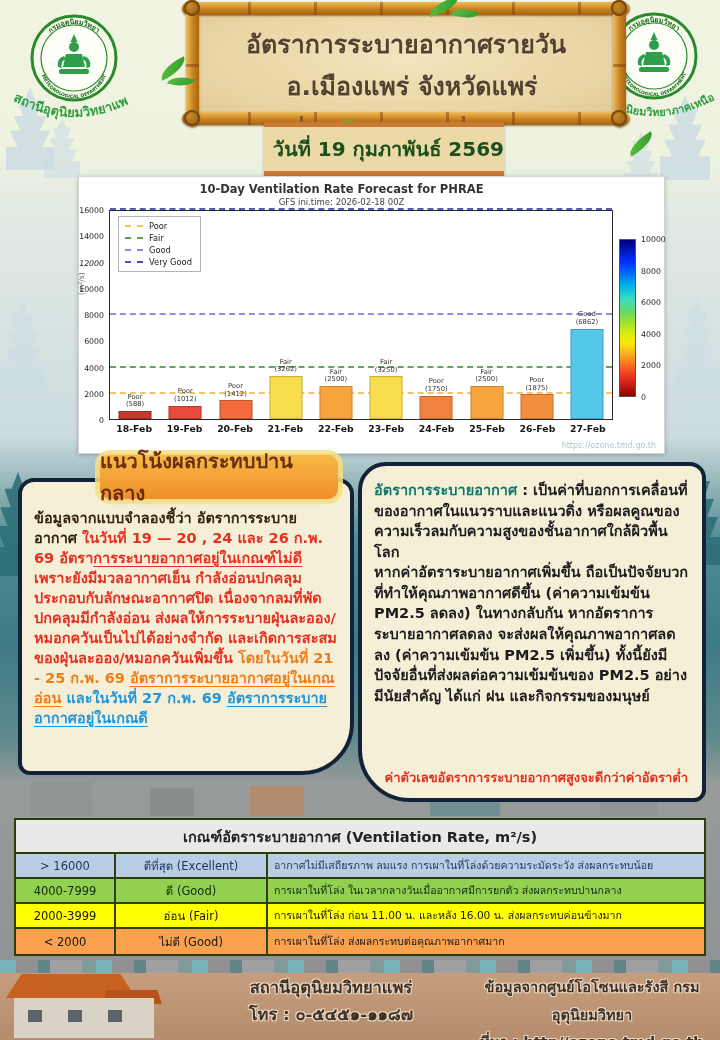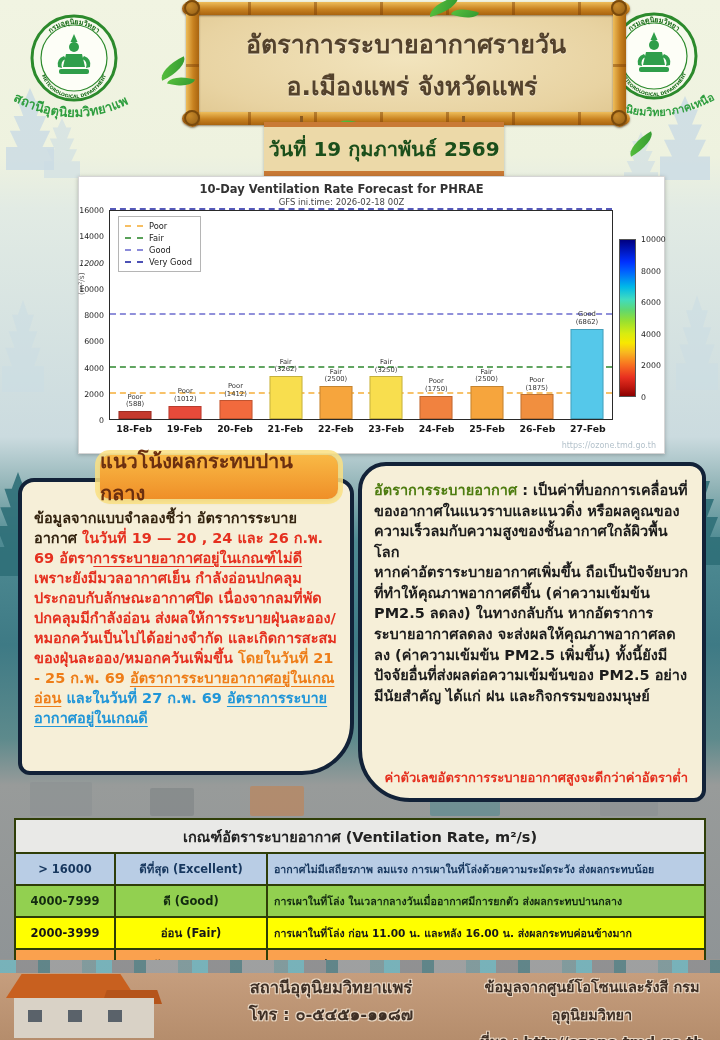--- a/index.html
+++ b/index.html
@@ -31,21 +31,21 @@
   .knot{position:absolute;width:16px;height:16px;border-radius:50%;
     background:radial-gradient(circle at 35% 35%,#c88a2a,#8a5510);box-shadow:0 0 0 2px #7a4a0c inset;}
   .sign-title{position:absolute;left:0;right:0;text-align:center;font-weight:bold;
     color:#54422c;text-shadow:0 1px 0 rgba(255,255,255,.5);}
   .leaf{position:absolute;background:linear-gradient(120deg,#5cc53e,#2e9430);
     border-radius:100% 0 100% 0;}
   .hanger{position:absolute;width:3px;height:12px;background:#8a5a20;}
   
   .date-sign{position:absolute;left:264px;top:122px;width:240px;height:54px;
     background:#ecd9a8;border-top:5px solid #c97a35;border-bottom:5px solid #c97a35;
-    box-shadow:0 2px 3px rgba(0,0,0,.25);display:flex;align-items:center;justify-content:center;}
+    box-shadow:0 2px 3px rgba(0,0,0,.25);display:flex;align-items:center;justify-content:flex-end;}
   .date-sign .txt{font-weight:bold;font-size:20px;color:#1b4f1b;}
   
   .chart-panel{position:absolute;left:78px;top:176px;width:587px;height:278px;
     background:#ffffff;border:1px solid #d5d5d5;box-shadow:0 1px 4px rgba(0,0,0,.25);}
   .chart-title{position:absolute;top:5px;left:0;right:60px;text-align:center;
     font-size:11.5px;font-weight:bold;color:#333;}
   .chart-sub{position:absolute;top:20px;left:0;right:60px;text-align:center;
     font-size:8.5px;color:#444;}
   .plot{position:absolute;left:30px;top:33px;width:504px;height:210px;
     border:1.3px solid #2a2a2a;background:#fff;}
@@ -85,31 +85,31 @@
   .pill{position:absolute;left:100px;top:455px;width:238px;height:44px;z-index:6;
     background:linear-gradient(to bottom,#f9b945,#ef8f28);
     border-radius:10px;box-shadow:0 0 0 5px rgba(250,225,130,.85),0 2px 4px rgba(0,0,0,.3);
     display:flex;align-items:center;justify-content:center;}
   .pill span{font-size:20px;font-weight:bold;color:#6b2f10;}
   .trend-text{font-size:14.5px;line-height:1.38;}
   .c-dark{color:#33230f;}
   .c-red{color:#e5301f;}
   .c-orange{color:#ee7d18;}
   .c-blue{color:#2196d8;}
-  .c-purple{color:#4d7c0f;}
+  .c-purple{color:#0f766e;}
   .c-black{color:#1c1c1c;}
   .und{text-decoration:underline;text-underline-offset:3px;}
   .info-text{font-size:14.5px;line-height:1.42;}
   .note{position:absolute;right:14px;bottom:10px;font-size:13px;color:#e5301f;text-align:right;}
   
   .ctable{position:absolute;left:14px;top:818px;width:692px;border:2px solid #2f3e08;
     background:#e9e9e7;}
   .ctitle{height:34px;display:flex;align-items:center;justify-content:center;
     font-size:14.5px;font-weight:bold;color:#222;border-bottom:2px solid #2f3e08;}
-  .trow{display:flex;height:32px;border-bottom:2px solid #2f3e08;font-weight:bold;}
+  .trow{display:flex;height:25px;border-bottom:2px solid #2f3e08;font-weight:normal;}
   .trow:last-child{border-bottom:none;}
   .tc{display:flex;align-items:center;overflow:hidden;white-space:nowrap;}
   .tc.range{width:100px;justify-content:center;border-right:2px solid #2f3e08;font-size:11.5px;}
   .tc.level{width:152px;justify-content:center;border-right:2px solid #2f3e08;font-size:11.5px;}
   .tc.desc{flex:1;padding-left:6px;font-size:10.6px;}
   
   .footer{position:absolute;left:0;top:960px;width:720px;height:80px;
     background:linear-gradient(to bottom,#c9a181,#b58d6c);}
   .cityline{position:absolute;left:0;top:0;width:100%;height:13px;opacity:.9;
     background:repeating-linear-gradient(90deg,#6fb4c0 0 16px,#8a8f94 16px 38px,#55828a 38px 50px,#9aa0a4 50px 82px,#7a9aa0 82px 96px);}

